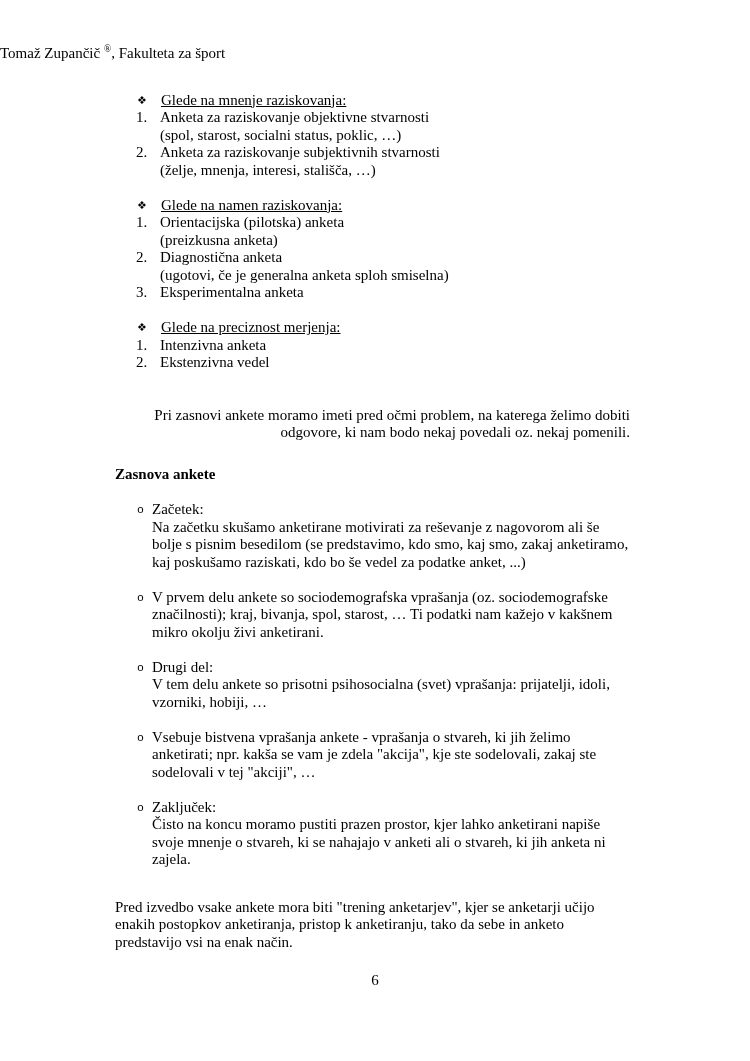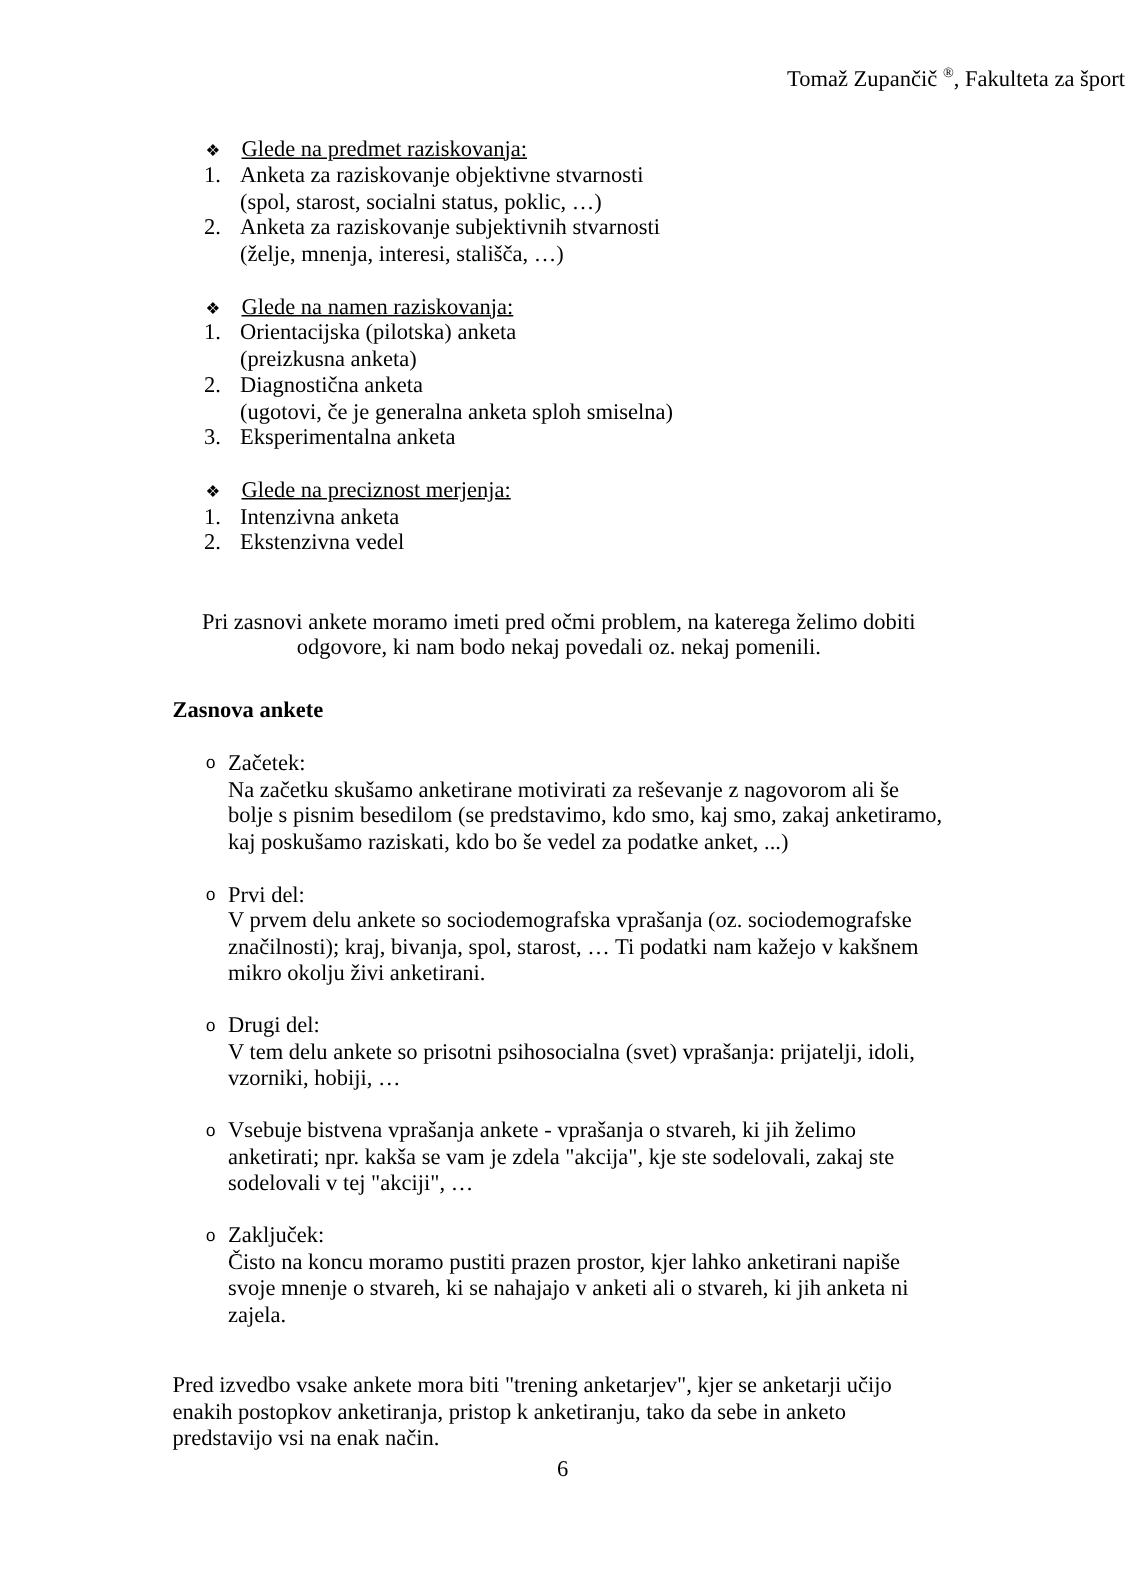--- a/index.html
+++ b/index.html
@@ -13,21 +13,21 @@
   }
   .page {
     position: relative;
     width: 750px;
     height: 1061px;
     background: #ffffff;
     overflow: hidden;
     box-sizing: border-box;
   }
   .page-header {
-    text-align: right;
+    text-align: left;
     font-size: 15px;
     line-height: 17.5px;
     padding-top: 45px;
   }
   .sup-mark {
     font-size: 9.5px;
     vertical-align: super;
     line-height: 0;
   }
   .content {
@@ -60,21 +60,21 @@
   }
   .item-text {
     flex: 1 1 auto;
   }
   .underline {
     text-decoration: underline;
   }
   .para {
     margin-top: 35px;
     width: 515px;
-    text-align: center;
+    text-align: right;
   }
   .subhead {
     margin-top: 24px;
     font-weight: bold;
   }
   .parts {
     margin-left: 22px;
   }
   .part {
     display: flex;
@@ -116,21 +116,21 @@
 
   <div class="page-header">
     <span>Tomaž Zupančič </span><span class="sup-mark">®</span><span>, Fakulteta za šport</span>
   </div>
 
   <div class="content">
 
     <div class="group first">
       <div class="row">
         <span class="marker diamond">❖</span>
-        <span class="item-text underline">Glede na predmet raziskovanja:</span>
+        <span class="item-text underline">Glede na mnenje raziskovanja:</span>
       </div>
       <div class="row">
         <span class="marker">1.</span>
         <span class="item-text">
           <span>Anketa za raziskovanje objektivne stvarnosti</span><br>
           <span>(spol, starost, socialni status, poklic, …)</span>
         </span>
       </div>
       <div class="row">
         <span class="marker">2.</span>
@@ -197,21 +197,20 @@
         <span class="omarker">o</span>
         <div class="part-body">
           <div class="part-label">Začetek:</div>
           <div class="part-text">Na začetku skušamo anketirane motivirati za reševanje z nagovorom ali še bolje s pisnim besedilom (se predstavimo, kdo smo, kaj smo, zakaj anketiramo, kaj poskušamo raziskati, kdo bo še vedel za podatke anket, ...)</div>
         </div>
       </div>
 
       <div class="part">
         <span class="omarker">o</span>
         <div class="part-body">
-          <div class="part-label">Prvi del:</div>
           <div class="part-text">V prvem delu ankete so sociodemografska vprašanja (oz. sociodemografske značilnosti); kraj, bivanja, spol, starost, … Ti podatki nam kažejo v kakšnem mikro okolju živi anketirani.</div>
         </div>
       </div>
 
       <div class="part">
         <span class="omarker">o</span>
         <div class="part-body">
           <div class="part-label">Drugi del:</div>
           <div class="part-text">V tem delu ankete so prisotni psihosocialna (svet) vprašanja: prijatelji, idoli, vzorniki, hobiji, …</div>
         </div>

